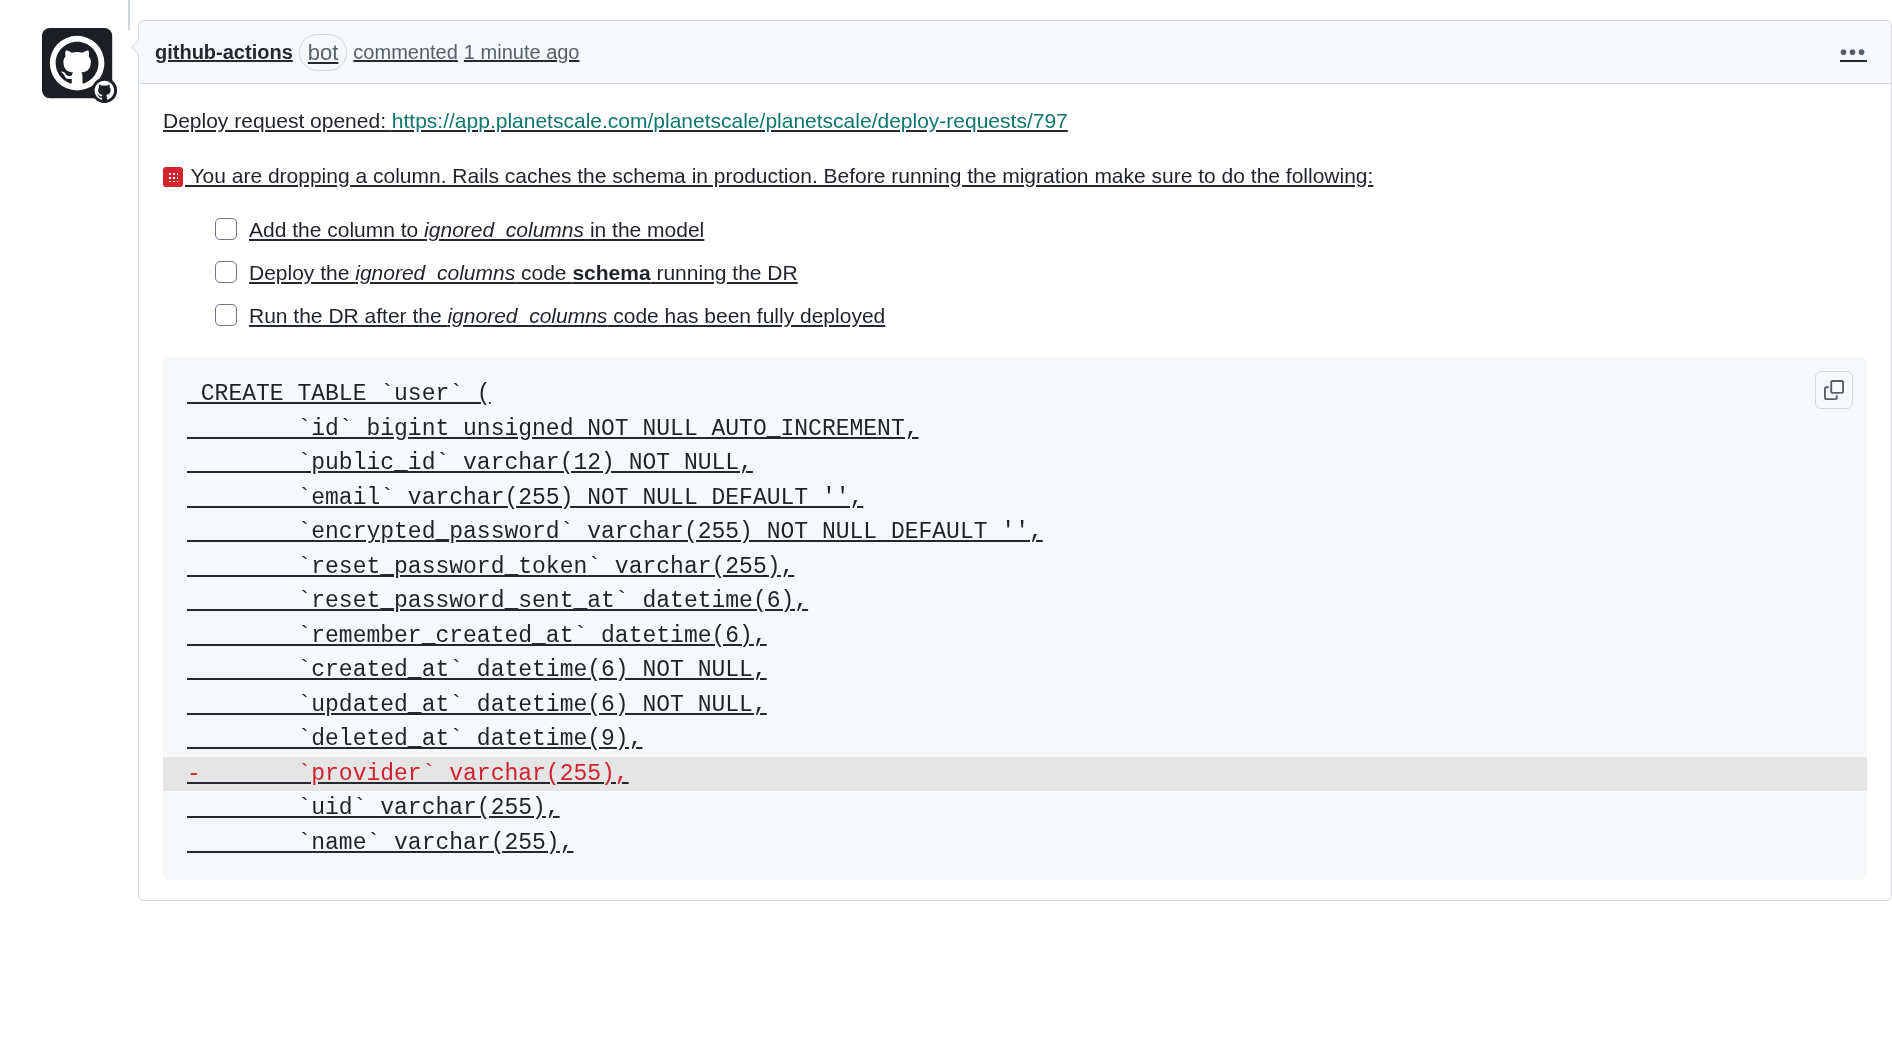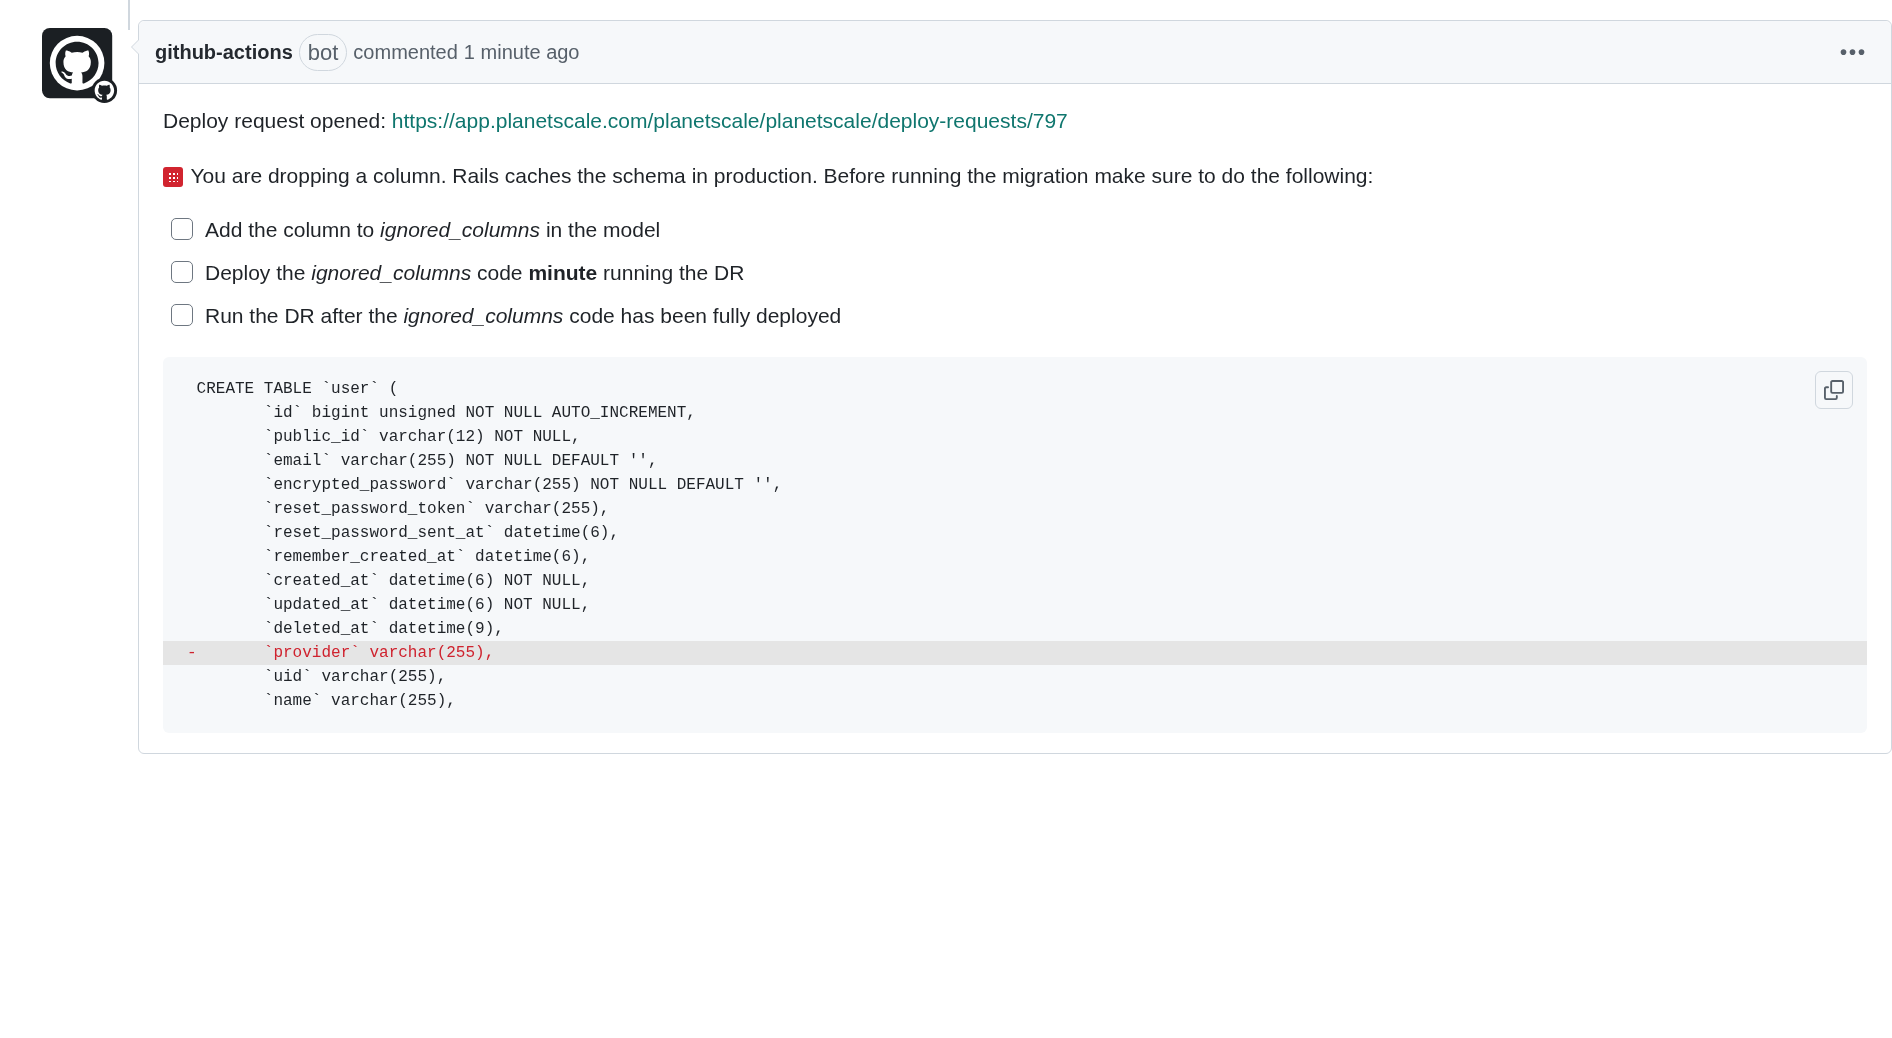--- a/index.html
+++ b/index.html
@@ -45,20 +45,21 @@
       width: 100%;
       height: 100%;
     }
     
     .comment-box {
       margin-left: 8px;
       border: 1px solid #d0d7de;
       border-radius: 6px;
       overflow: visible;
       position: relative;
+      text-decoration: underline;
     }
     
     .comment-arrow {
       position: absolute;
       left: -8px;
       top: 18px;
       width: 0;
       height: 0;
       border-top: 8px solid transparent;
       border-bottom: 8px solid transparent;
@@ -167,20 +168,21 @@
       padding-left: 8px;
       margin-bottom: 24px;
     }
     
     .task-list li {
       display: flex;
       align-items: flex-start;
       gap: 12px;
       margin-bottom: 8px;
       font-size: 21px;
+      margin-left: 44px;
     }
     
     .task-checkbox {
       width: 22px;
       height: 22px;
       margin-top: 5px;
       border: 1.5px solid #6e7781;
       border-radius: 5px;
       cursor: pointer;
       flex-shrink: 0;
@@ -198,21 +200,21 @@
     .task-text strong {
       font-weight: 600;
     }
     
     .code-block {
       position: relative;
       background: #f6f8fa;
       border-radius: 6px;
       padding: 20px 0 20px 0;
       font-family: ui-monospace, SFMono-Regular, "SF Mono", Consolas, "Liberation Mono", Menlo, monospace;
-      font-size: 16px;
+      font-size: 23px;
       line-height: 1.5;
       overflow: visible;
     }
     
     .copy-button {
       position: absolute;
       top: 14px;
       right: 14px;
       width: 38px;
       height: 38px;
@@ -280,21 +282,21 @@
         <span class="emoji"></span><span> You are dropping a column. Rails caches the schema in production. Before running the migration make sure to do the following:</span>
       </p>
 
       <ul class="task-list">
         <li>
           <span class="task-checkbox"></span>
           <span class="task-text"><span>Add the column to </span><em>ignored_columns</em><span> in the model</span></span>
         </li>
         <li>
           <span class="task-checkbox"></span>
-          <span class="task-text"><span>Deploy the </span><em>ignored_columns</em><span> code </span><strong>minute</strong><span> running the DR</span></span>
+          <span class="task-text"><span>Deploy the </span><em>ignored_columns</em><span> code </span><strong>schema</strong><span> running the DR</span></span>
         </li>
         <li>
           <span class="task-checkbox"></span>
           <span class="task-text"><span>Run the DR after the </span><em>ignored_columns</em><span> code has been fully deployed</span></span>
         </li>
       </ul>
 
       <div class="code-block">
         <button class="copy-button">
           <svg viewBox="0 0 16 16">

